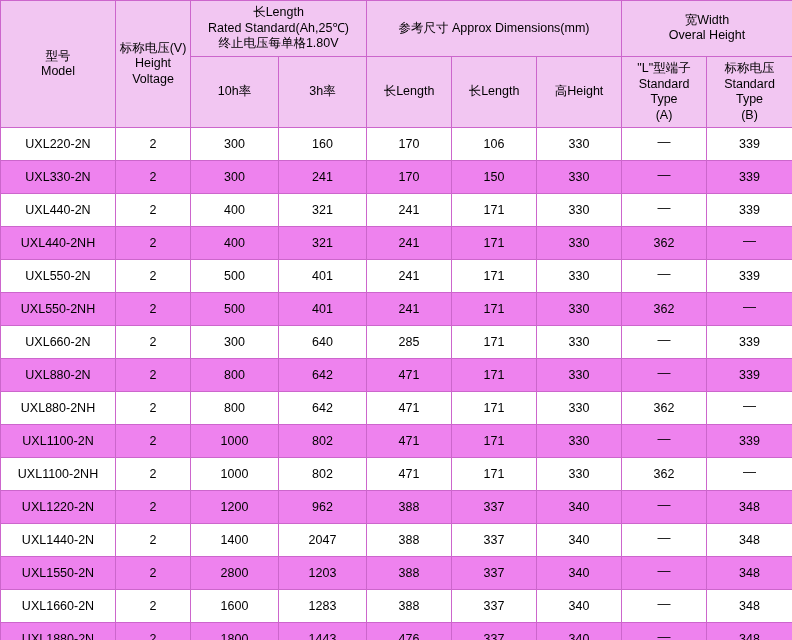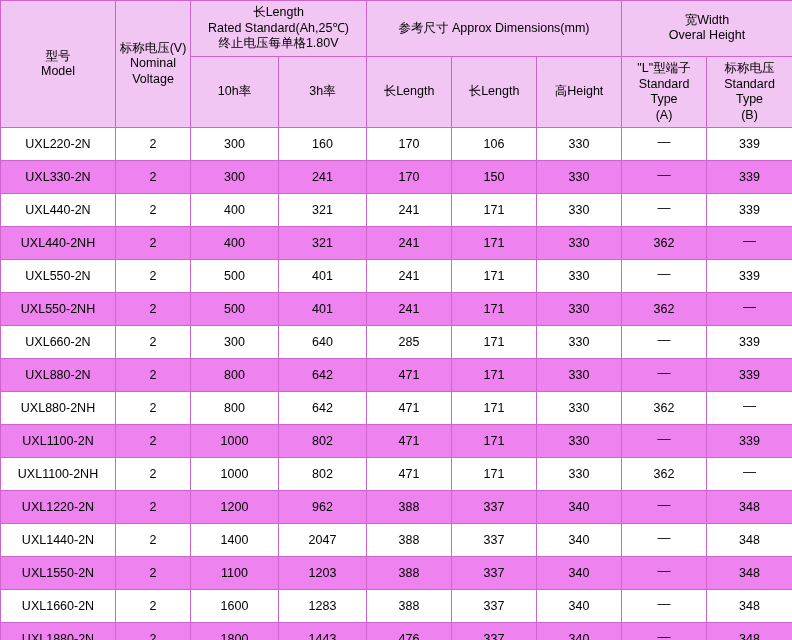--- a/index.html
+++ b/index.html
@@ -81,21 +81,21 @@
       <col class="c-stdB">
   </colgroup>
   <thead>
     <tr>
       <th rowspan="2">
         <span class="hdr-line">型号</span>
         <span class="hdr-line">Model</span>
       </th>
       <th rowspan="2">
         <span class="hdr-line">标称电压(V)</span>
-        <span class="hdr-line">Nominal</span>
+        <span class="hdr-line">Height</span>
         <span class="hdr-line">Voltage</span>
       </th>
       <th colspan="2">
         <span class="hdr-line">长Length</span>
         <span class="hdr-line">Rated Standard(Ah,25℃)</span>
         <span class="hdr-line">终止电压每单格1.80V</span>
       </th>
       <th colspan="3">
         <span class="hdr-line">参考尺寸  Approx Dimensions(mm)</span>
       </th>
@@ -264,21 +264,21 @@
         <td>2047</td>
         <td>388</td>
         <td>337</td>
         <td>340</td>
         <td><span class="dash">—</span></td>
         <td>348</td>
       </tr>
       <tr class="row-dark">
         <td class="model">UXL1550-2N</td>
         <td>2</td>
-        <td>1100</td>
+        <td>2800</td>
         <td>1203</td>
         <td>388</td>
         <td>337</td>
         <td>340</td>
         <td><span class="dash">—</span></td>
         <td>348</td>
       </tr>
       <tr class="row-light">
         <td class="model">UXL1660-2N</td>
         <td>2</td>

